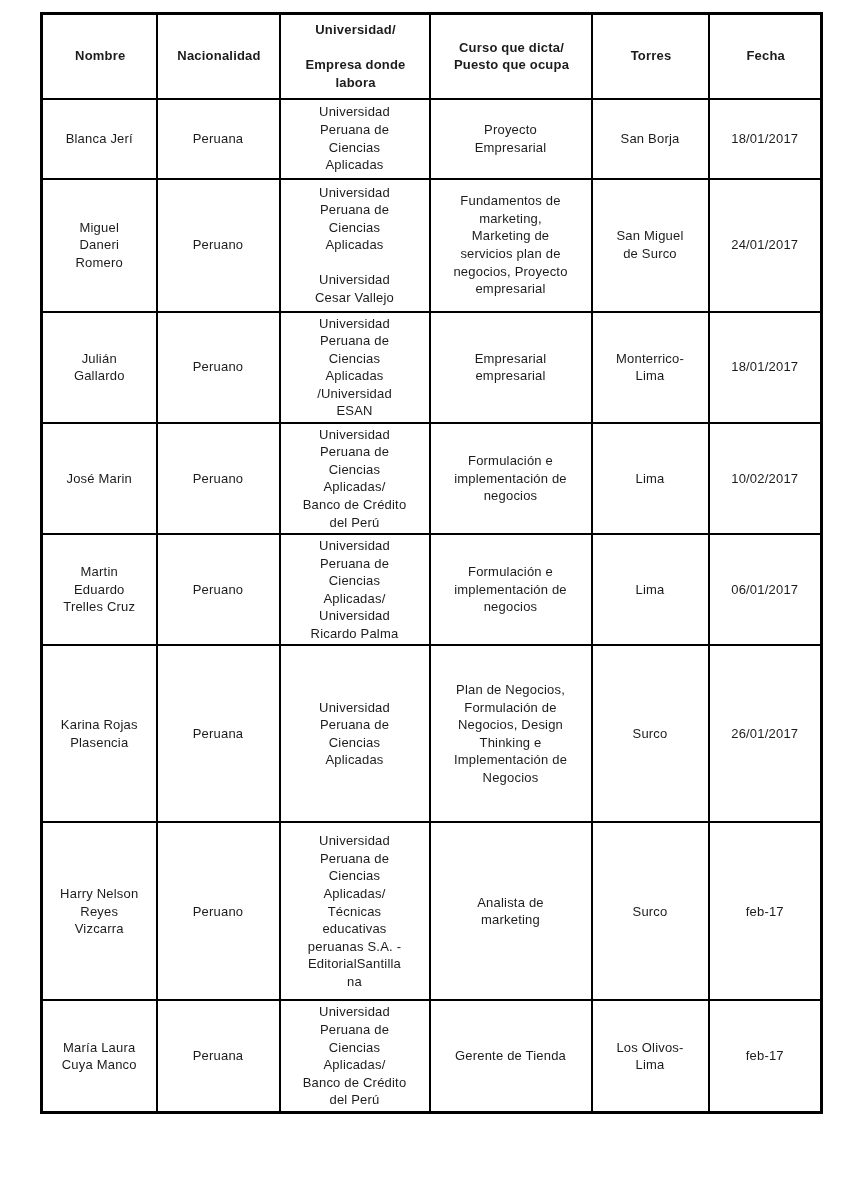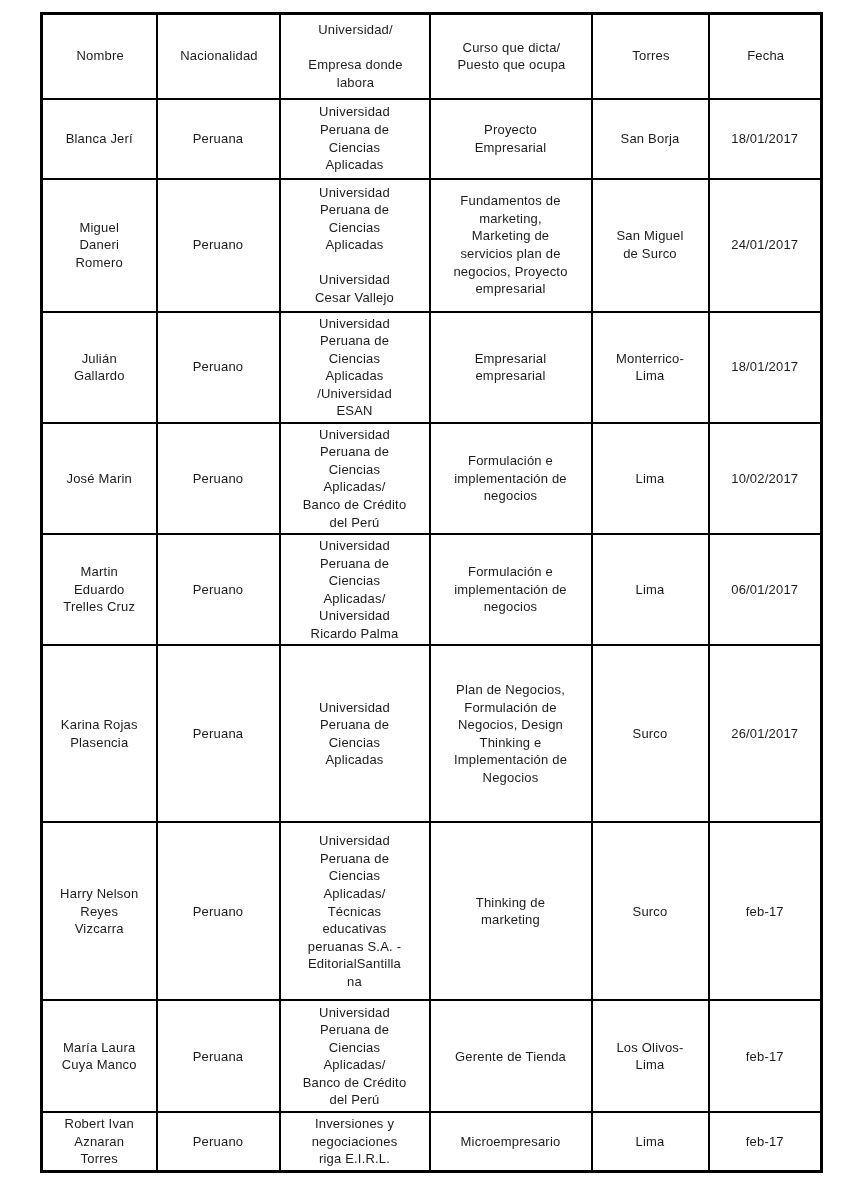--- a/index.html
+++ b/index.html
@@ -36,21 +36,21 @@
     font-size: 13px;
     line-height: 1.35;
     padding: 2px 6px;
     white-space: pre-line;
     overflow-wrap: break-word;
     word-wrap: break-word;
     color: #1c1c1c;
     letter-spacing: 0.2px;
   }
   .data-table th {
-    font-weight: normal;
+    font-weight: bold;
     padding-left: 8px;
   }
   
   tr.r-header { height: 85px; }
   tr.r1 { height: 80px; }
   tr.r2 { height: 133px; }
   tr.r3 { height: 110px; }
   tr.r4 { height: 110px; }
   tr.r5 { height: 110px; }
   tr.r6 { height: 177px; }
@@ -191,47 +191,35 @@
         <td>Peruano</td>
         <td>Universidad
 Peruana de
 Ciencias
 Aplicadas/
 Técnicas
 educativas
 peruanas S.A. -
 EditorialSantilla
 na</td>
-        <td>Thinking de
+        <td>Analista de
 marketing</td>
         <td>Surco</td>
         <td>feb-17</td>
       </tr>
       <tr class="r8">
         <td>María Laura
 Cuya Manco</td>
         <td>Peruana</td>
         <td>Universidad
 Peruana de
 Ciencias
 Aplicadas/
 Banco de Crédito
 del Perú</td>
         <td>Gerente de Tienda</td>
         <td>Los Olivos-
 Lima</td>
         <td>feb-17</td>
       </tr>
-      <tr class="r9">
-        <td>Robert Ivan
-Aznaran
-Torres</td>
-        <td>Peruano</td>
-        <td>Inversiones y
-negociaciones
-riga E.I.R.L.</td>
-        <td>Microempresario</td>
-        <td>Lima</td>
-        <td>feb-17</td>
-      </tr>
     </tbody>
   </table>
 </div>
 
 </body></html>

